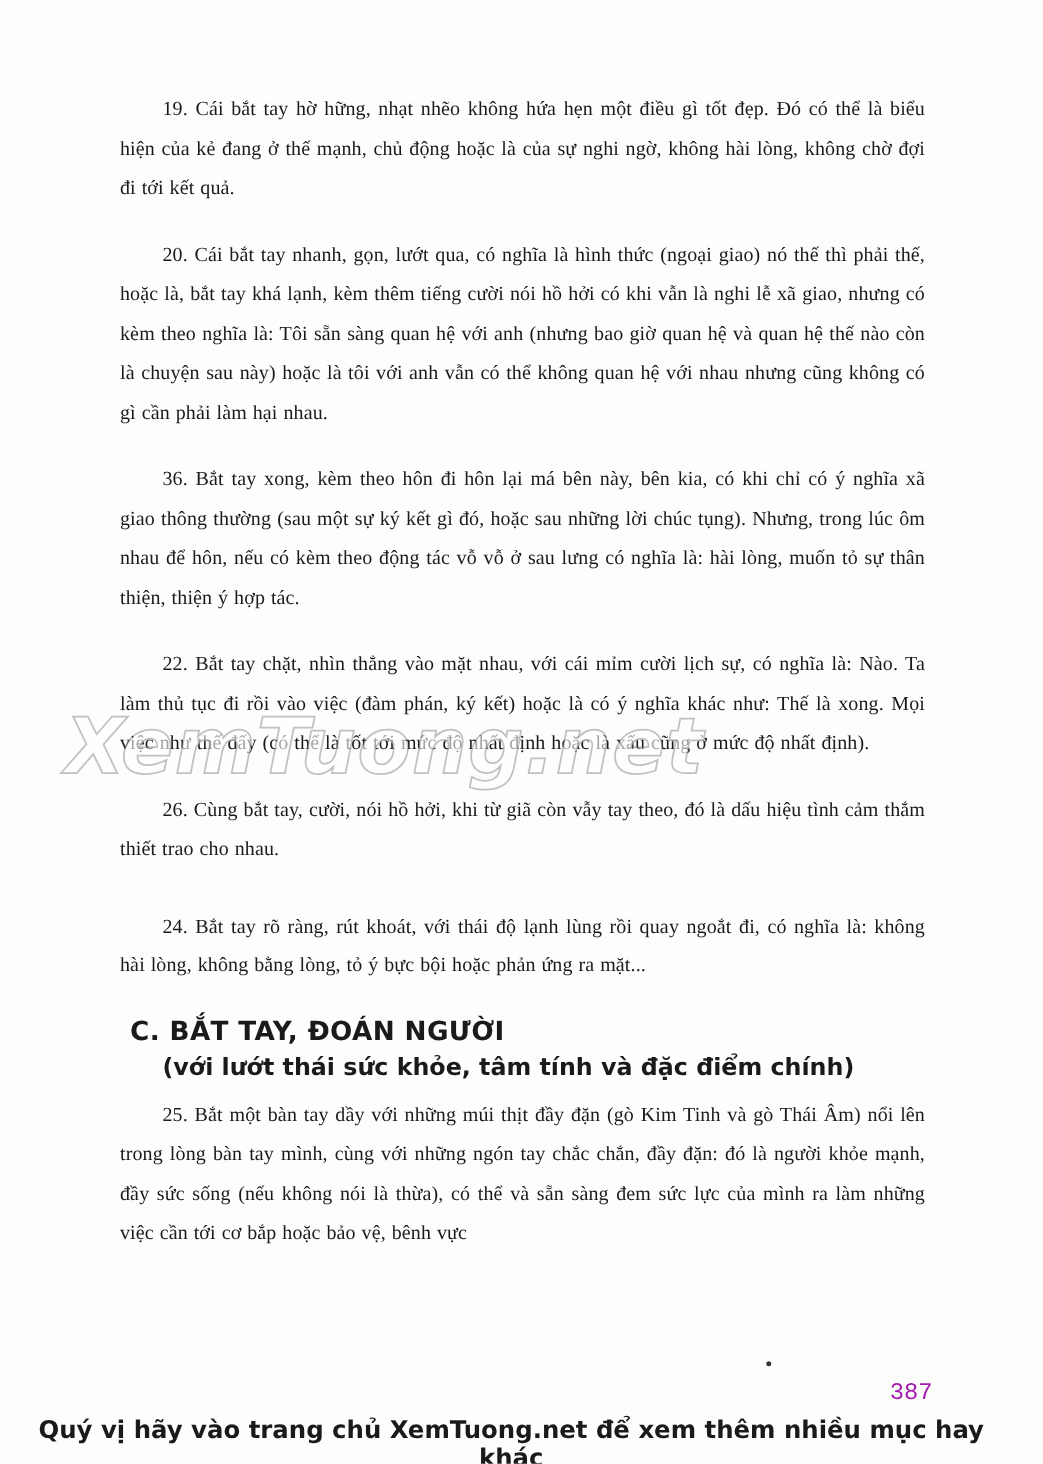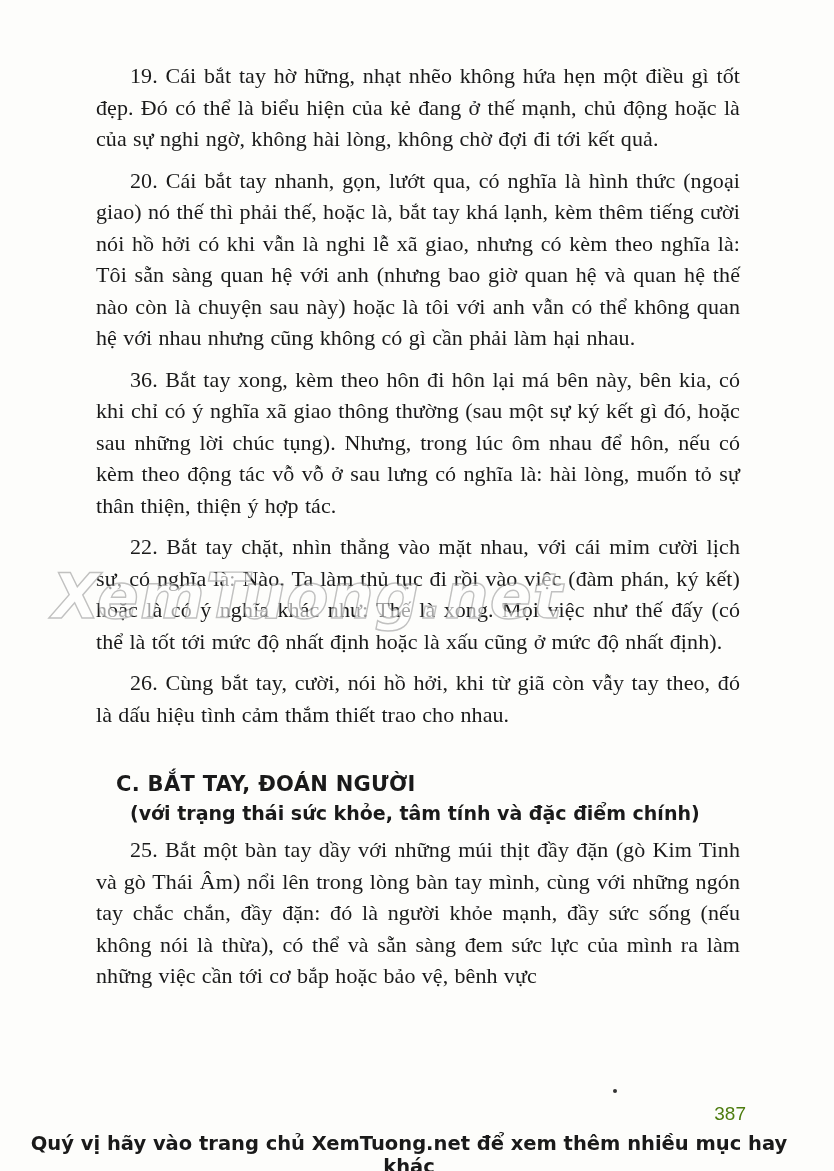--- a/index.html
+++ b/index.html
@@ -20,37 +20,37 @@
     inset: 0;
     background: #fdfdfb;
   }
   .content {
     position: absolute;
     left: 96px;
     top: 60px;
     width: 644px;
   }
   p.para {
-    margin: 0 0 2px 0;
+    margin: 12px 0 2px 0;
     text-align: justify;
     text-justify: inter-word;
-    font-size: 22px;
+    font-size: 16px;
     line-height: 31.5px;
     text-indent: 34px;
     letter-spacing: 0.1px;
     word-spacing: 0.6px;
   }
   .gap-small { height: 8px; }
 
   h2.section-head {
     font-family: "DejaVu Sans", sans-serif;
     font-weight: bold;
     font-size: 21px;
     letter-spacing: 0.3px;
-    margin: 24px 0 2px 12px;
+    margin: 24px 0 2px 0;
     padding-left: 8px;
     text-indent: 0;
   }
   h3.section-sub {
     font-family: "DejaVu Sans", sans-serif;
     font-weight: bold;
     font-size: 19px;
     margin: 6px 0 10px 0;
     padding-left: 34px;
     text-indent: 0;
@@ -72,24 +72,24 @@
     text-shadow: 0 1px 0 rgba(255,255,255,0.6);
     pointer-events: none;
     white-space: nowrap;
     user-select: none;
   }
 
   .page-number {
     position: absolute;
     right: 88px;
     top: 1103px;
-    font-family: Liberation Sans, sans-serif;
+    font-family: Liberation Mono, monospace;
     font-size: 19px;
     font-weight: normal;
-    color: #4d7c0f;
+    color: #a21caf;
   }
   .footer-dot {
     position: absolute;
     left: 613px;
     top: 1089px;
     width: 4px;
     height: 4px;
     border-radius: 50%;
     background: #333;
   }
@@ -116,23 +116,24 @@
     <div class="gap-small"></div>
     <p class="para">20. Cái bắt tay nhanh, gọn, lướt qua, có nghĩa là hình thức (ngoại giao) nó thế thì phải thế, hoặc là, bắt tay khá lạnh, kèm thêm tiếng cười nói hồ hởi có khi vẫn là nghi lễ xã giao, nhưng có kèm theo nghĩa là: Tôi sẵn sàng quan hệ với anh (nhưng bao giờ quan hệ và quan hệ thế nào còn là chuyện sau này) hoặc là tôi với anh vẫn có thể không quan hệ với nhau nhưng cũng không có gì cần phải làm hại nhau.</p>
     <div class="gap-small"></div>
     <p class="para">36. Bắt tay xong, kèm theo hôn đi hôn lại má bên này, bên kia, có khi chỉ có ý nghĩa xã giao thông thường (sau một sự ký kết gì đó, hoặc sau những lời chúc tụng). Nhưng, trong lúc ôm nhau để hôn, nếu có kèm theo động tác vỗ vỗ ở sau lưng có nghĩa là: hài lòng, muốn tỏ sự thân thiện, thiện ý hợp tác.</p>
     <div class="gap-small"></div>
     <p class="para">22. Bắt tay chặt, nhìn thẳng vào mặt nhau, với cái mỉm cười lịch sự, có nghĩa là: Nào. Ta làm thủ tục đi rồi vào việc (đàm phán, ký kết) hoặc là có ý nghĩa khác như: Thế là xong. Mọi việc như thế đấy (có thể là tốt tới mức độ nhất định hoặc là xấu cũng ở mức độ nhất định).</p>
     <div class="gap-small"></div>
     <p class="para">26. Cùng bắt tay, cười, nói hồ hởi, khi từ giã còn vẫy tay theo, đó là dấu hiệu tình cảm thắm thiết trao cho nhau.</p>
     <div class="gap-small"></div>
     <div class="gap-small"></div>
+    <p class="para">24. Bắt tay rõ ràng, rút khoát, với thái độ lạnh lùng rồi quay ngoắt đi, có nghĩa là: không hài lòng, không bằng lòng, tỏ ý bực bội hoặc phản ứng ra mặt...</p>
 
     <h2 class="section-head">C. BẮT TAY, ĐOÁN NGƯỜI</h2>
-    <h3 class="section-sub">(với trạng thái sức khỏe, tâm tính và đặc điểm chính)</h3>
+    <h3 class="section-sub">(với lướt thái sức khỏe, tâm tính và đặc điểm chính)</h3>
 
     <p class="para">25. Bắt một bàn tay dầy với những múi thịt đầy đặn (gò Kim Tinh và gò Thái Âm) nổi lên trong lòng bàn tay mình, cùng với những ngón tay chắc chắn, đầy đặn: đó là người khỏe mạnh, đầy sức sống (nếu không nói là thừa), có thể và sẵn sàng đem sức lực của mình ra làm những việc cần tới cơ bắp hoặc bảo vệ, bênh vực</p>
   </div>
 
   <div class="watermark">XemTuong.net</div>
 
   <div class="footer-dot"></div>
   <div class="page-number">387</div>
   <div class="footer-banner">Quý vị hãy vào trang chủ XemTuong.net để xem thêm nhiều mục hay khác</div>
 </div>

